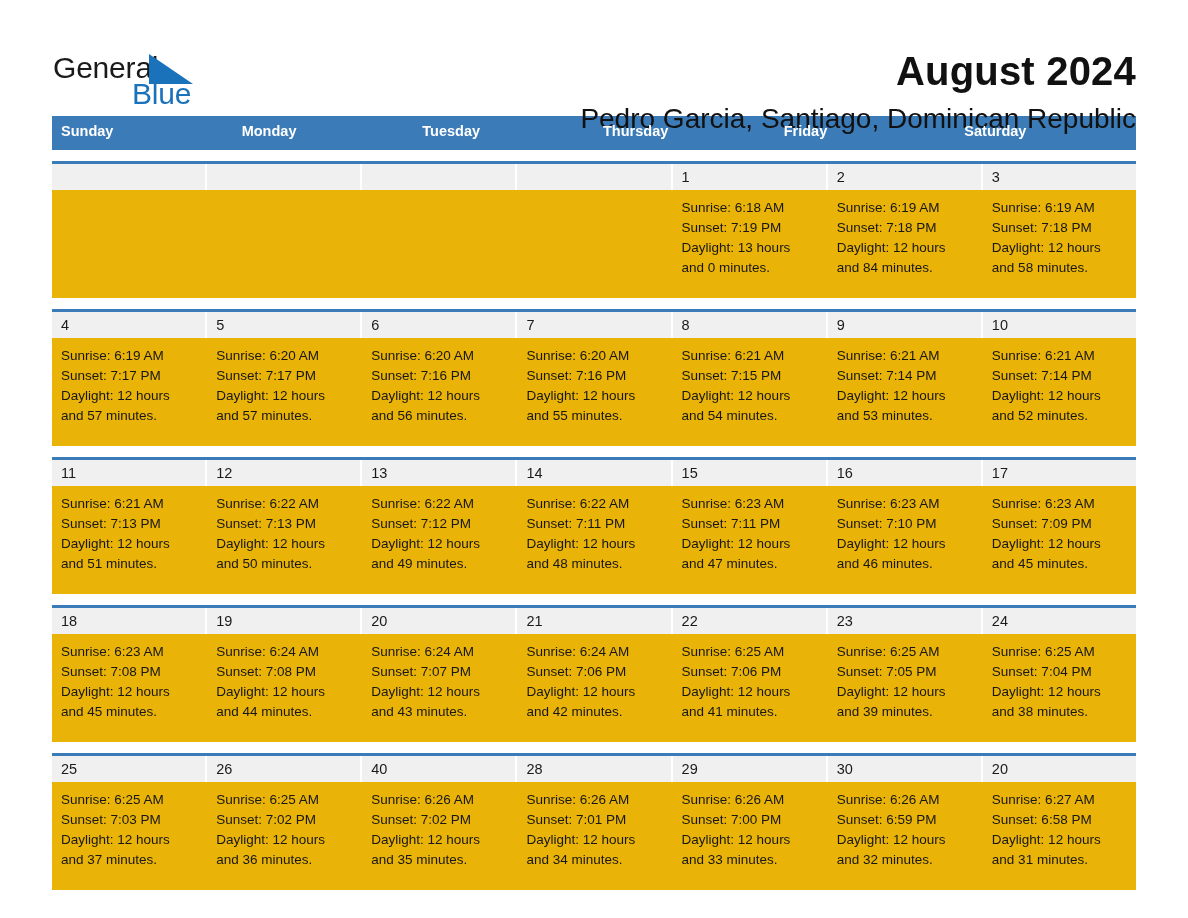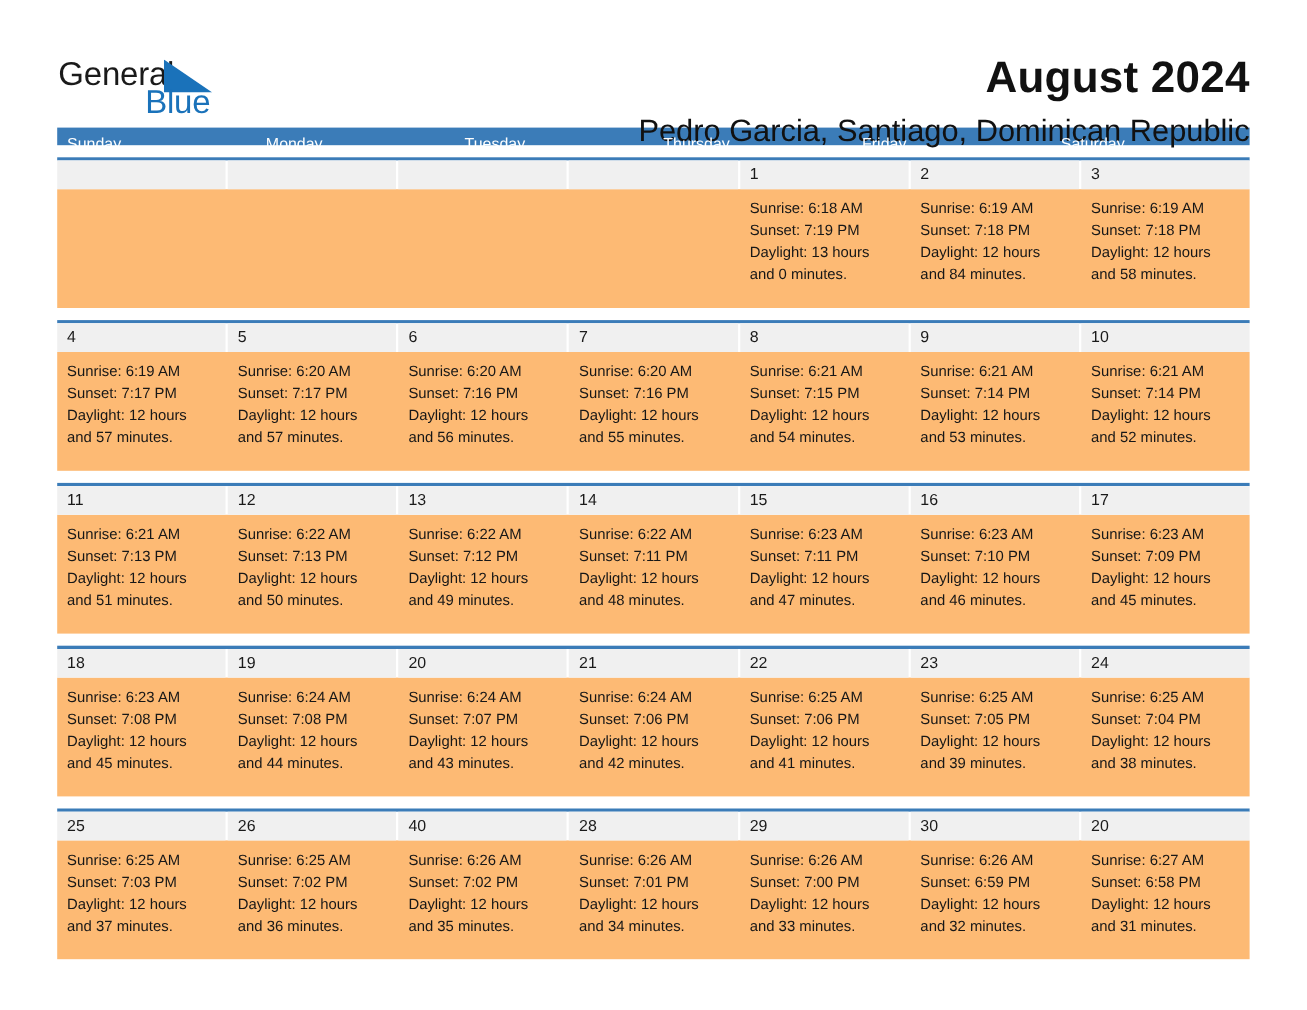--- a/index.html
+++ b/index.html
@@ -86,21 +86,22 @@
   }
 
   
   .calendar {
     margin-top: 14px;
     width: 1084px;
   }
   .dow-row {
     display: flex;
     background: #3b7cb8;
-    height: 16px;
+    height: 34px;
+    font-weight: bold;
   }
   .dow-cell {
     flex: 1 1 0;
     color: #ffffff;
     font-size: 14.5px;
     line-height: 30px;
     padding-left: 9px;
     box-sizing: border-box;
     white-space: nowrap;
   }
@@ -125,21 +126,21 @@
     padding-left: 9px;
     font-size: 14.5px;
     line-height: 26px;
     color: #1a1a1a;
     margin-right: 2px;
   }
   .daynum-cell:last-child { margin-right: 0; }
 
   .week-content {
     display: flex;
-    background: #fdba74;
+    background: #eab308;
     min-height: 108px;
   }
   .info-cell {
     flex: 1 1 0;
     box-sizing: border-box;
     padding: 8px 9px 0 9px;
     margin-right: 2px;
   }
   .info-cell:last-child { margin-right: 0; }
   .info-line {

